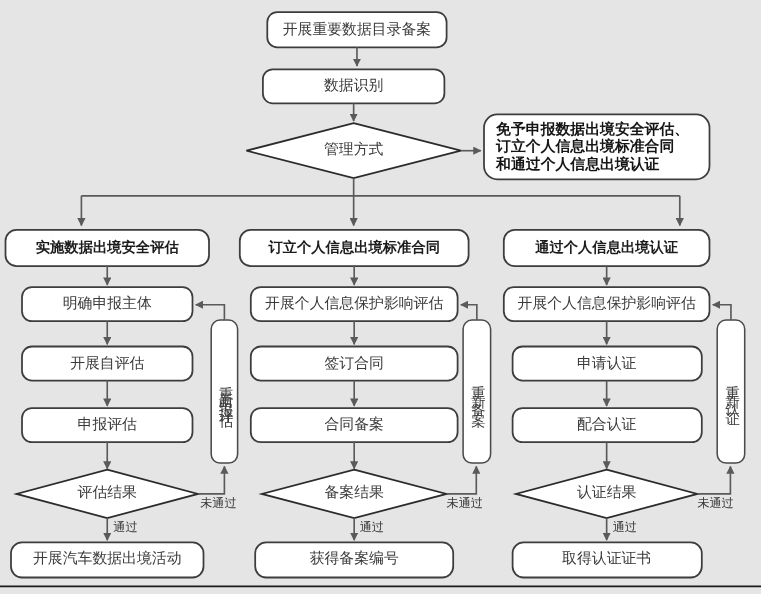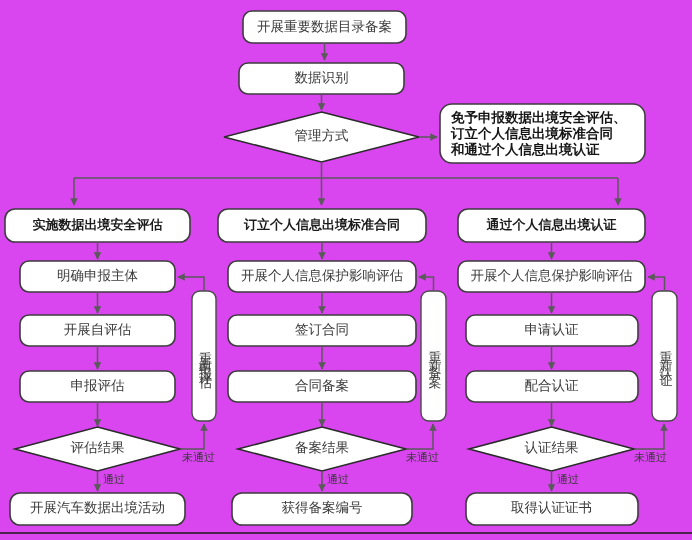--- a/index.html
+++ b/index.html
@@ -10,21 +10,21 @@
   body {
     width: 692px;
     height: 540px;
     overflow: hidden;
     font-family: "Liberation Serif", "DejaVu Serif", serif;
   }
   #flow-root {
     position: relative;
     width: 692px;
     height: 540px;
-    background: #d946ef;
+    background: #e5e5e5;
     text-decoration: underline;
   }
   svg#flow-svg {
     display: block;
     width: 692px;
     height: 540px;
   }
   .node-box {
     fill: #ffffff;
     stroke: #3d3d3d;

